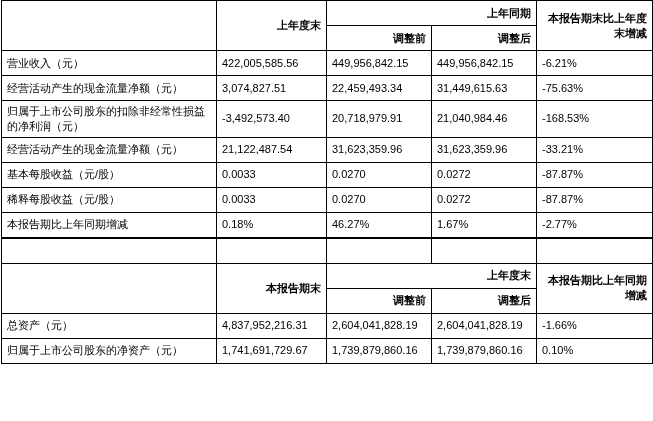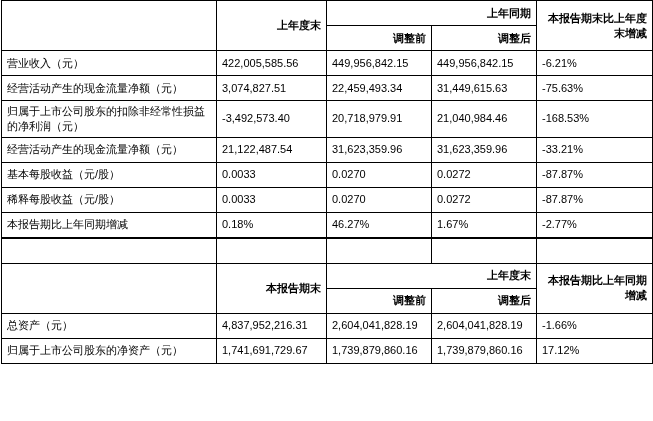--- a/index.html
+++ b/index.html
@@ -162,18 +162,18 @@
         <td class="c-num">4,837,952,216.31</td>
         <td class="c-num">2,604,041,828.19</td>
         <td class="c-num">2,604,041,828.19</td>
         <td class="c-num">-1.66%</td>
       </tr>
       <tr>
         <td class="c-label">归属于上市公司股东的净资产（元）</td>
         <td class="c-num">1,741,691,729.67</td>
         <td class="c-num">1,739,879,860.16</td>
         <td class="c-num">1,739,879,860.16</td>
-        <td class="c-num">17.12%</td>
+        <td class="c-num">0.10%</td>
       </tr>
     </tbody>
   </table>
 
 </div>
 
 </body></html>

